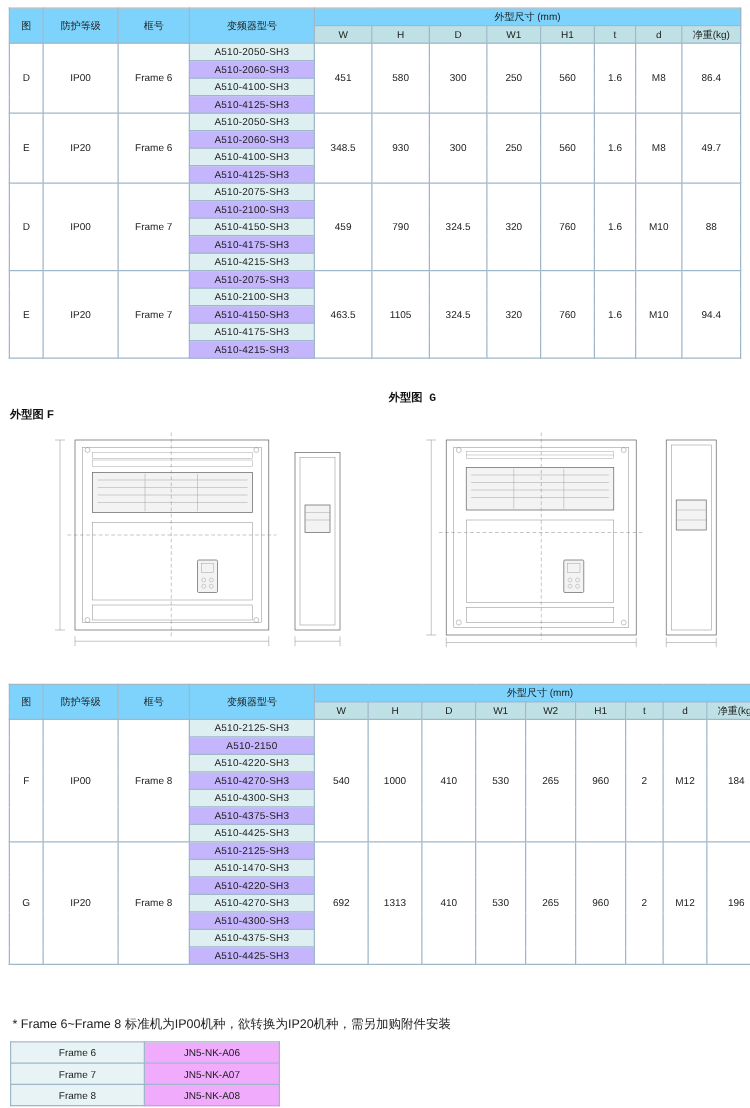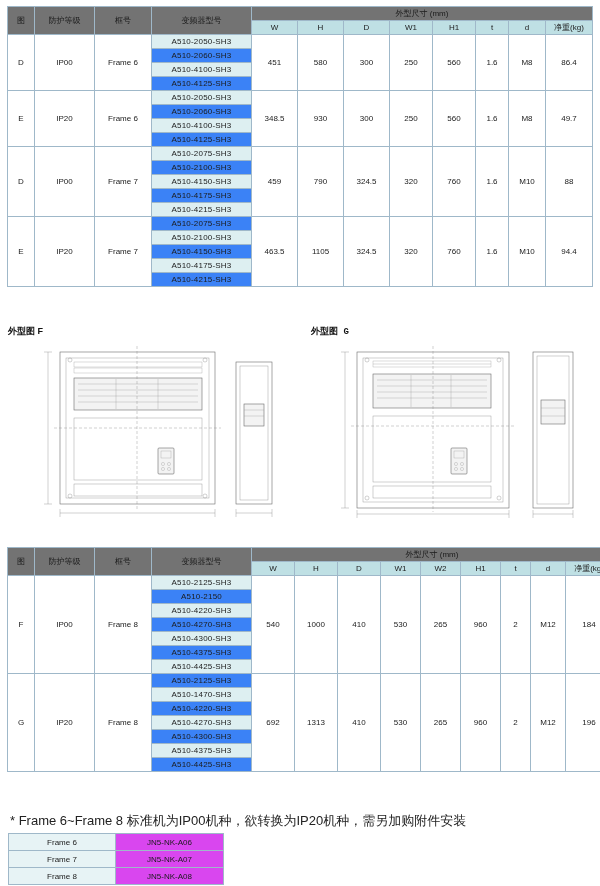--- a/index.html
+++ b/index.html
@@ -17,37 +17,37 @@
   .tbl td,.tbl th{
     border:1px solid #9fb8c9;
     text-align:center;
     vertical-align:middle;
     font-size:8px;
     font-weight:normal;
     padding:0;
     height:13px;
     color:#1b1b1b;
   }
-  .hdr{background:#737373;font-weight:normal;}
+  .hdr{background:#7dd3fc;font-weight:normal;}
   .hdr2{background:#bfe0e4;}
   .modelcell{background:#ddeff1;height:13px;font-size:8px;letter-spacing:0.2px;}
-  .modelcell.alt{background:#3b82f6;}
+  .modelcell.alt{background:#c4b5fd;}
   .left-col{background:#ffffff;}
   .sec-title{
     font-size:9px;font-weight:bold;color:#111;
   }
   .figwrap{position:relative;}
-  .note{font-size:13px;color:#222;}
+  .note{font-size:10px;color:#222;}
   .tbl-small{border-collapse:collapse;table-layout:fixed;width:215px;}
   .tbl-small td{
     border:1px solid #9fb8c9;
     height:14px;text-align:center;font-size:8px;
   }
   .tbl-small td.l{background:#e7f3f5;}
-  .tbl-small td.r{background:#d946ef;}
+  .tbl-small td.r{background:#f0abfc;}
   .dline{stroke:#6b6b6b;stroke-width:0.6;fill:none;}
   .dthin{stroke:#8a8a8a;stroke-width:0.4;fill:none;}
   .ddash{stroke:#8a8a8a;stroke-width:0.4;fill:none;stroke-dasharray:3 2;}
   .dfill{fill:#f3f3f3;stroke:#6b6b6b;stroke-width:0.6;}
   .dgrid{stroke:#9a9a9a;stroke-width:0.35;fill:none;}
 </style>
 </head>
 <body>
 
 <div style="position:absolute;left:7px;top:6px;">
@@ -184,21 +184,21 @@
           <td class="modelcell">A510-4175-SH3</td>
         </tr>
   <tr>
           <td class="modelcell alt">A510-4215-SH3</td>
         </tr>
 </tbody>
     </table>
 </div>
 
 <div class="sec-title" style="position:absolute;left:8px;top:325px;">外型图 F</div>
-<div class="sec-title" style="position:absolute;left:311px;top:325px;font-family:Liberation Mono, monospace;">外型图 G</div>
+<div class="sec-title" style="position:absolute;left:311px;top:312px;font-family:Liberation Mono, monospace;">外型图 G</div>
 
 <div class="figwrap" style="position:absolute;left:8px;top:338px;width:290px;height:180px;">
 <svg width="290" height="180" viewBox="0 0 290 180">
 
   <rect class="dline" x="52" y="14" width="155" height="152" fill="#ffffff"></rect>
   <rect class="dthin" x="58" y="20" width="143" height="140" fill="#fdfdfd"></rect>
 
   <g>
     <rect class="dgrid" x="66" y="24" width="128" height="5"></rect>
     <rect class="dgrid" x="66" y="30" width="128" height="5"></rect>

